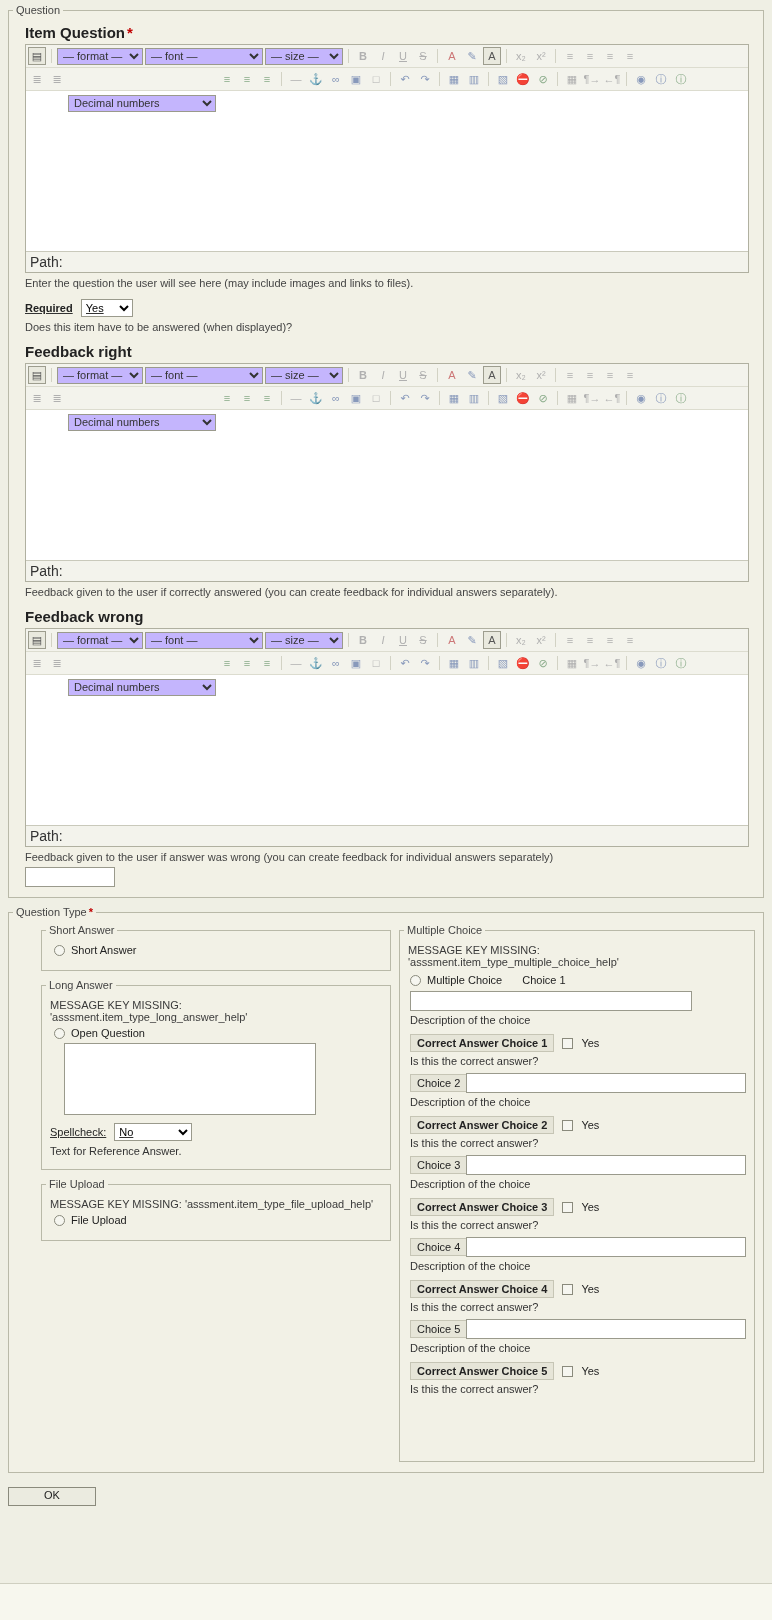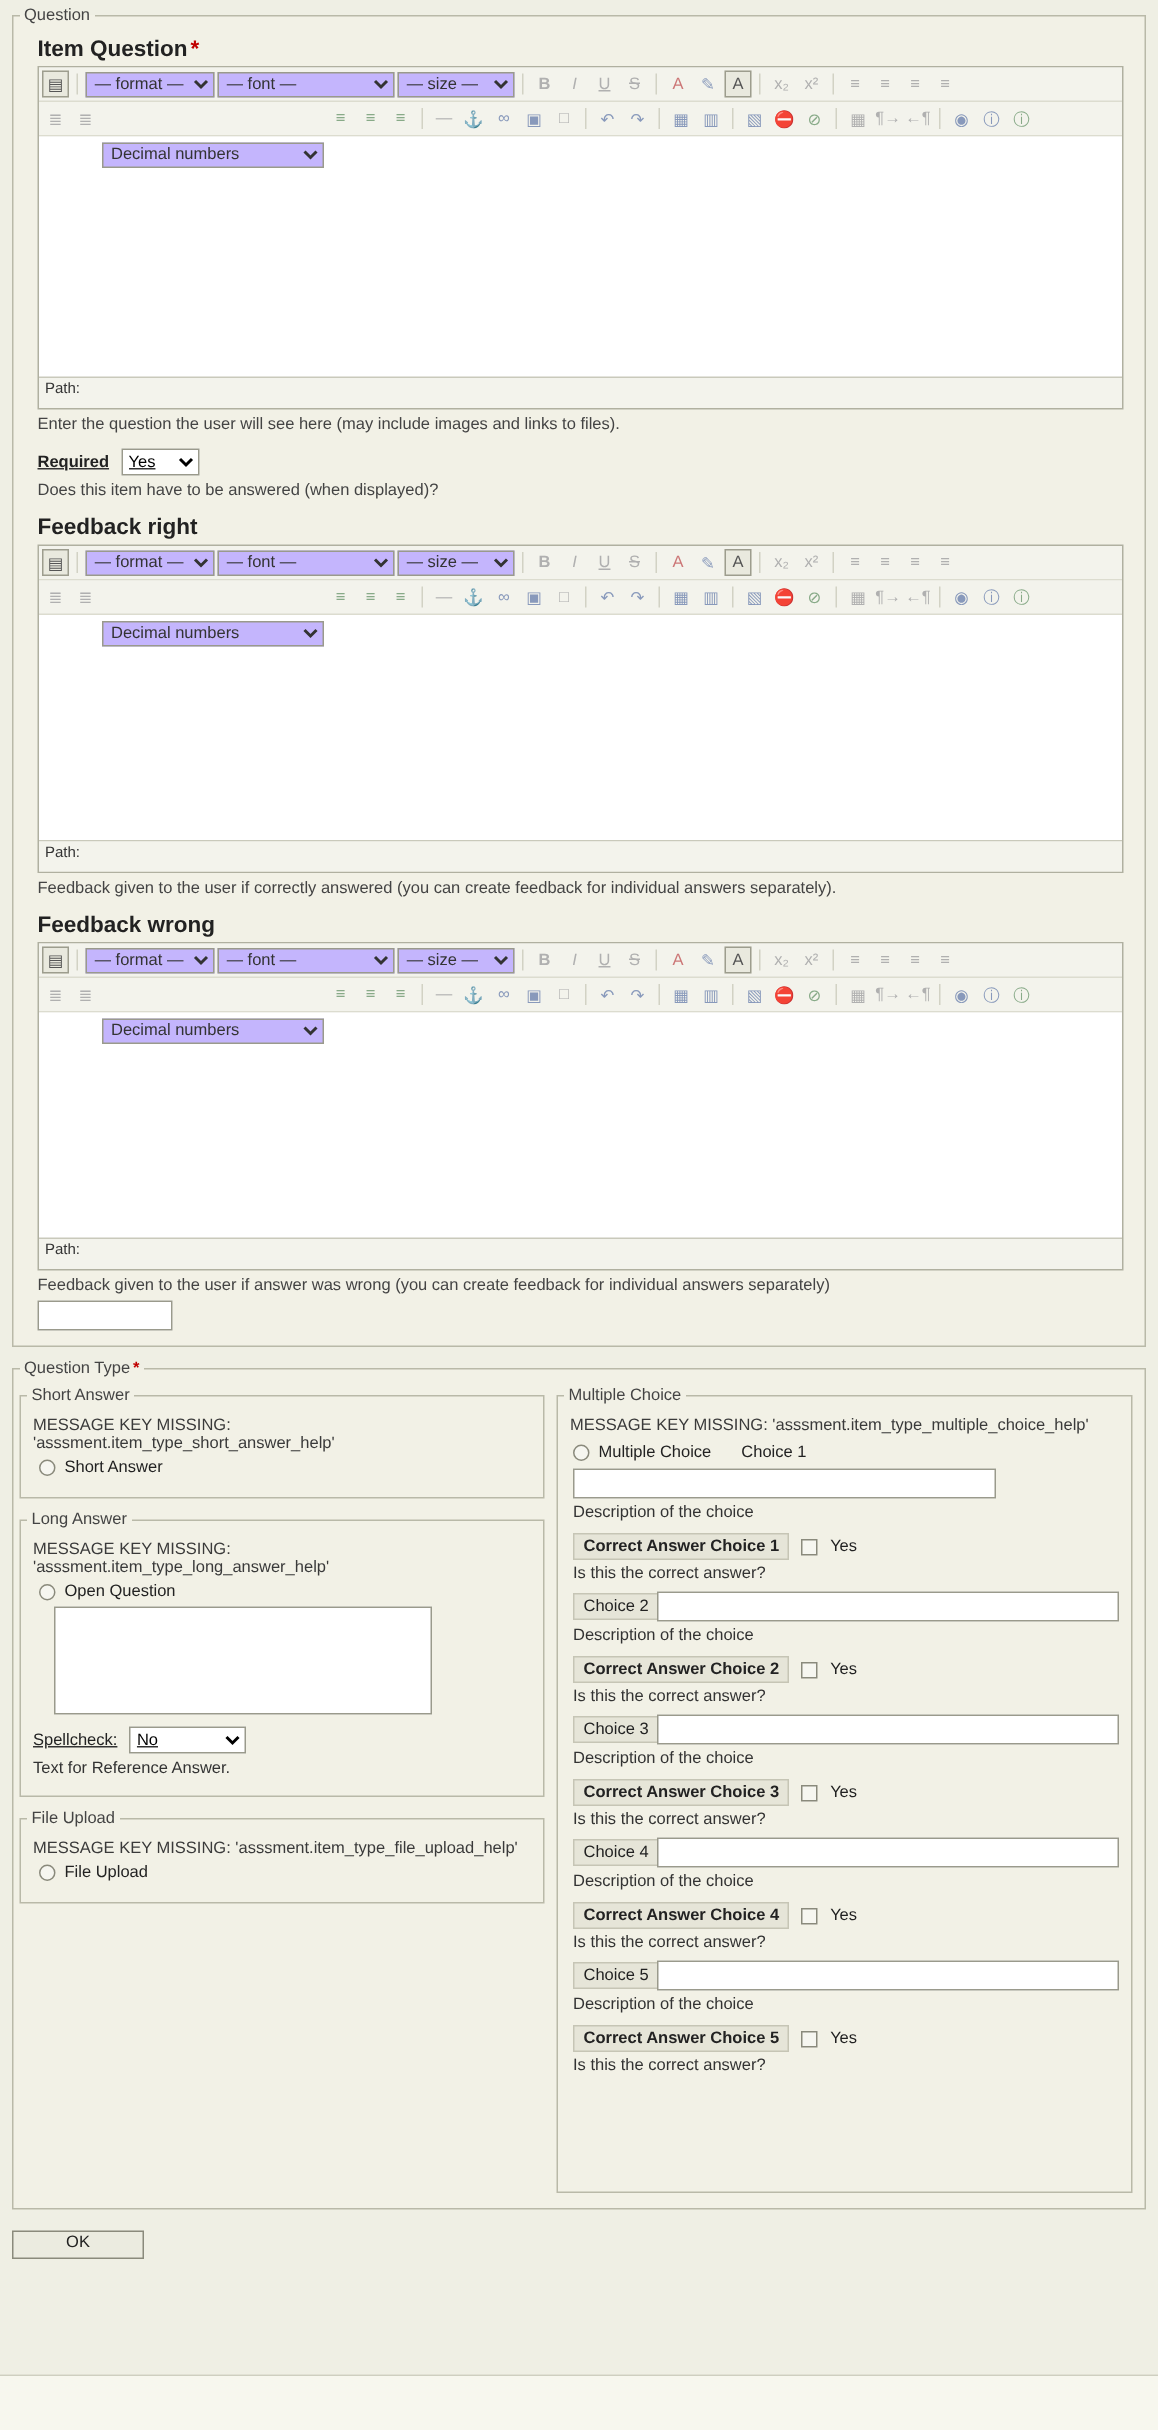--- a/index.html
+++ b/index.html
@@ -105,21 +105,21 @@
   .sel-size { width: 78px; }
   .sel-list { width: 148px; margin-top: 48px; }
   .edit-area {
     background: #ffffff;
     height: 150px;
     border-bottom: 1px solid #c9c9bb;
   }
   .edit-area.tall { height: 160px; }
   .path-bar {
     height: 16px;
-    font-size: 10px;
+    font-size: 14px;
     color: #333;
     padding: 2px 4px;
     background: #f3f3ec;
   }
   
   .inline-row {
     display: flex;
     align-items: center;
     gap: 8px;
     margin: 8px 0 2px 12px;
@@ -147,21 +147,21 @@
     background: #ffffff;
     margin: 2px 0 0 12px;
     display: block;
   }
   
   .qt-wrap {
     display: flex;
     gap: 8px;
     align-items: flex-start;
   }
-  .qt-col-left { width: 350px; flex: 0 0 350px; }
+  .qt-col-left { width: 350px; flex: 0 0 350px; margin-left: 28px; }
   .qt-col-right { flex: 1; }
   .msg-missing {
     font-size: 11px;
     color: #3a3a3a;
     margin: 2px 0 4px 4px;
   }
   .radio-row {
     display: flex;
     align-items: center;
     gap: 6px;
@@ -526,21 +526,20 @@
     <legend>
       <span>Question Type</span><span class="req-star">*</span>
     </legend>
 
     <div class="qt-wrap">
 
       <div class="qt-col-left">
 
         <fieldset style="margin:0 0 8px 0">
           <legend>Short Answer</legend>
-          <div class="msg-missing">MESSAGE KEY MISSING: 'asssment.item_type_short_answer_help'</div>
           <div class="radio-row">
             <span class="radio"></span>
             <span class="radio-label">Short Answer</span>
           </div>
         </fieldset>
 
         <fieldset style="margin:0 0 8px 0">
           <legend>Long Answer</legend>
           <div class="msg-missing">MESSAGE KEY MISSING: 'asssment.item_type_long_answer_help'</div>
           <div class="radio-row">

